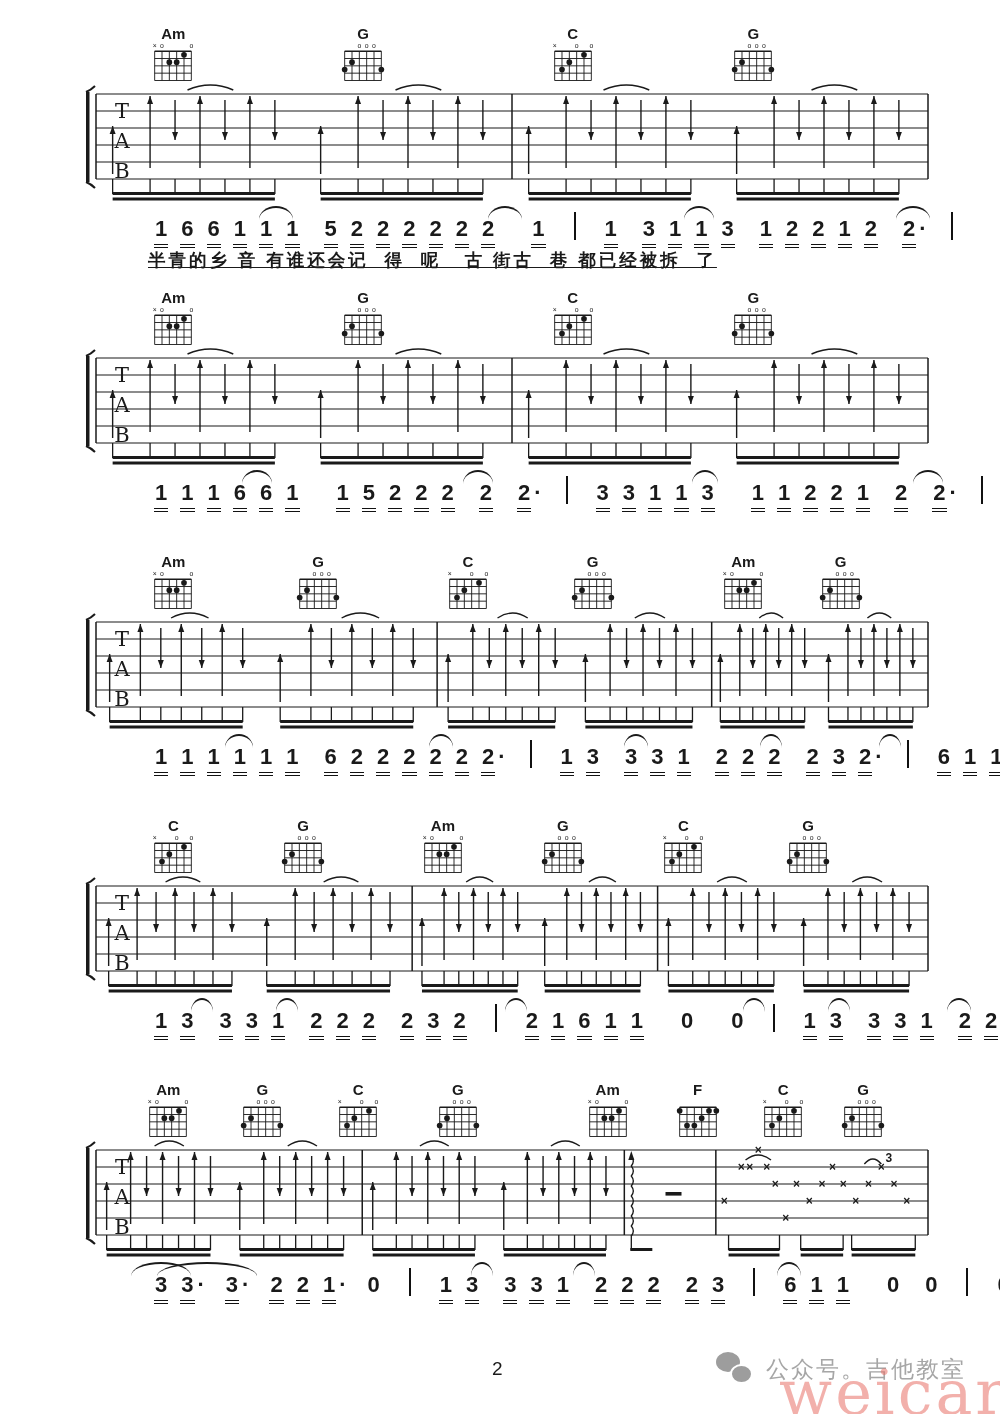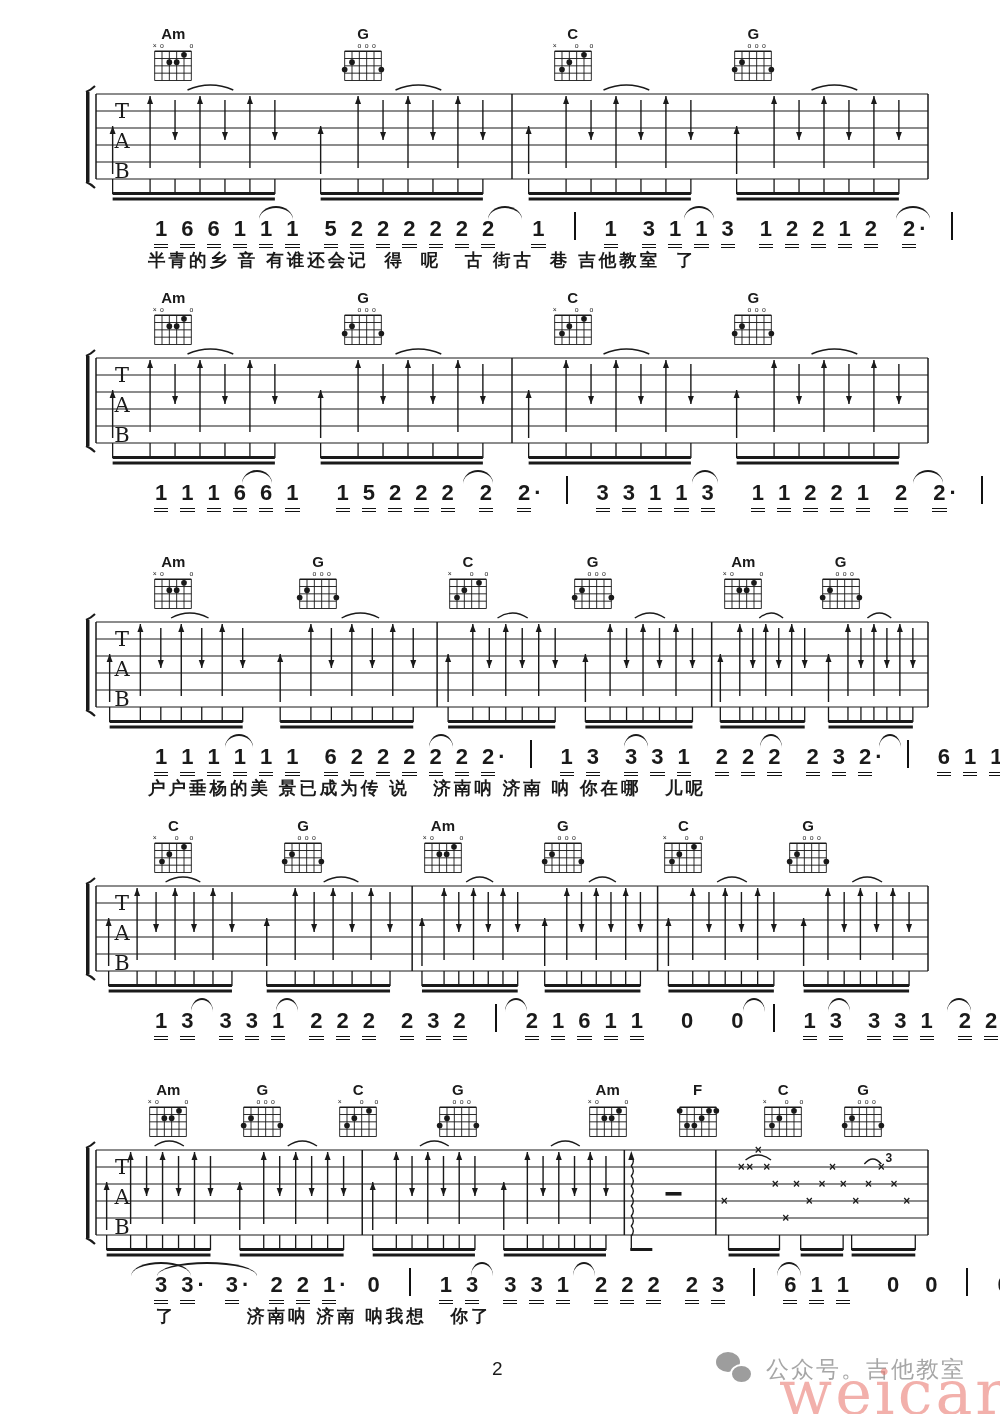--- a/index.html
+++ b/index.html
@@ -8,21 +8,21 @@
   #systems{position:absolute;top:26px;left:8px;width:1000px;}
   .system{position:relative;margin-bottom:6px;}
   .sys-inner{position:relative;margin-left:88px;width:832px;}
   
   .chords{position:relative;height:64px;}
   .chord{position:absolute;top:0;transform:translateX(-50%);text-align:center;line-height:1;}
   .chord-name{font-size:15px;font-weight:bold;margin-bottom:1px;font-family:"Liberation Sans",sans-serif;}
   
   .staff{overflow:visible;display:block;}
   
-  .melody{position:relative;margin-left:88px;width:850px;padding-left:52px;margin-top:4px;height:72px;}
+  .melody{position:relative;margin-left:88px;width:850px;padding-left:52px;margin-top:4px;height:72px;text-decoration:underline;}
   .arcs{position:absolute;top:-6px;left:52px;right:0;height:14px;}
   .arc{position:absolute;top:0;height:12px;border-top:2px solid #1a1a1a;border-radius:50% 50% 0 0/100% 100% 0 0;}
   .numbers{position:relative;white-space:nowrap;height:34px;}
   .n{display:inline-block;font-size:22px;font-weight:bold;margin:0 6px;padding:0 1px 2px 1px;
      font-family:"Liberation Sans",sans-serif;}
   .u{border-bottom:4px double #111;}
   .dot{display:inline-block;font-size:22px;font-weight:bold;margin:0 2px 0 -3px;}
   .bar{display:inline-block;width:0;border-left:2px solid #111;height:28px;margin:0 10px;vertical-align:-4px;}
   .sp{display:inline-block;width:12px;}
   .lyrics{font-size:17.5px;letter-spacing:3px;white-space:pre;margin-top:2px;font-weight:600;}
@@ -248,21 +248,21 @@
           </svg>
         </div>
         <div class="melody">
           <div class="arcs">
             <span class="arc" style="left: 13%; width: 34px;"></span>
             <span class="arc" style="left: 40%; width: 34px;"></span>
             <span class="arc" style="left: 63%; width: 30px;"></span>
             <span class="arc" style="left: 88%; width: 34px;"></span>
           </div>
           <div class="numbers"><span class="n u">1</span><span class="n u">6</span><span class="n u">6</span><span class="n u">1</span><span class="n u">1</span><span class="n u">1</span><span class="sp"></span><span class="n u">5</span><span class="n u">2</span><span class="n u">2</span><span class="n u">2</span><span class="n u">2</span><span class="n u">2</span><span class="n u">2</span><span class="sp"></span><span class="sp"></span><span class="n u">1</span><span class="sp"></span><span class="bar"></span><span class="sp"></span><span class="n u">1</span><span class="sp"></span><span class="n u">3</span><span class="n u">1</span><span class="n u">1</span><span class="n u">3</span><span class="sp"></span><span class="n u">1</span><span class="n u">2</span><span class="n u">2</span><span class="n u">1</span><span class="n u">2</span><span class="sp"></span><span class="n u">2</span><span class="dot">·</span><span class="sp"></span><span class="bar"></span></div>
-          <div class="lyrics">半青的乡 音 有谁还会记  得  呢   古 街古  巷 吉他教室  了</div>
+          <div class="lyrics">半青的乡 音 有谁还会记  得  呢   古 街古  巷 都已经被拆  了</div>
         </div>
       </div>
       <div class="system">
         <div class="sys-inner">
           <div class="chords">
             <div class="chord" style="left: 9.3%;">
               <div class="chord-name">Am</div>
               <svg width="46" height="44" viewBox="0 0 50 48" class="staff">
                 <line x1="5" y1="10" x2="5" y2="42" stroke="#1a1a1a" stroke-width="1"></line>
                 <line x1="13" y1="10" x2="13" y2="42" stroke="#1a1a1a" stroke-width="1"></line>
@@ -773,21 +773,20 @@
         </div>
         <div class="melody">
           <div class="arcs">
             <span class="arc" style="left: 9%; width: 28px;"></span>
             <span class="arc" style="left: 33%; width: 24px;"></span>
             <span class="arc" style="left: 56%; width: 24px;"></span>
             <span class="arc" style="left: 72%; width: 22px;"></span>
             <span class="arc" style="left: 86%; width: 22px;"></span>
           </div>
           <div class="numbers"><span class="n u">1</span><span class="n u">1</span><span class="n u">1</span><span class="n u">1</span><span class="n u">1</span><span class="n u">1</span><span class="sp"></span><span class="n u">6</span><span class="n u">2</span><span class="n u">2</span><span class="n u">2</span><span class="n u">2</span><span class="n u">2</span><span class="n u">2</span><span class="dot">·</span><span class="sp"></span><span class="bar"></span><span class="sp"></span><span class="n u">1</span><span class="n u">3</span><span class="sp"></span><span class="n u">3</span><span class="n u">3</span><span class="n u">1</span><span class="sp"></span><span class="n u">2</span><span class="n u">2</span><span class="n u">2</span><span class="sp"></span><span class="n u">2</span><span class="n u">3</span><span class="n u">2</span><span class="dot">·</span><span class="sp"></span><span class="bar"></span><span class="sp"></span><span class="n u">6</span><span class="n u">1</span><span class="n u">1</span><span class="sp"></span><span class="sp"></span><span class="sp"></span><span class="sp"></span><span class="sp"></span></div>
-          <div class="lyrics">户户垂杨的美 景已成为传 说   济南呐 济南 呐 你在哪   儿呢</div>
         </div>
       </div>
       <div class="system">
         <div class="sys-inner">
           <div class="chords">
             <div class="chord" style="left: 9.3%;">
               <div class="chord-name">C</div>
               <svg width="46" height="44" viewBox="0 0 50 48" class="staff">
                 <line x1="5" y1="10" x2="5" y2="42" stroke="#1a1a1a" stroke-width="1"></line>
                 <line x1="13" y1="10" x2="13" y2="42" stroke="#1a1a1a" stroke-width="1"></line>
@@ -1427,21 +1426,20 @@
         </div>
         <div class="melody">
           <div class="arcs">
             <span class="arc" style="left: -2%; width: 60px;"></span>
             <span class="arc" style="left: 1%; width: 100px;"></span>
             <span class="arc" style="left: 38%; width: 22px;"></span>
             <span class="arc" style="left: 50%; width: 22px;"></span>
             <span class="arc" style="left: 74%; width: 24px;"></span>
           </div>
           <div class="numbers"><span class="n u">3</span><span class="n u">3</span><span class="dot">·</span><span class="sp"></span><span class="n u">3</span><span class="dot">·</span><span class="sp"></span><span class="n u">2</span><span class="n u">2</span><span class="n u">1</span><span class="dot">·</span><span class="sp"></span><span class="n">0</span><span class="sp"></span><span class="bar"></span><span class="sp"></span><span class="n u">1</span><span class="n u">3</span><span class="sp"></span><span class="n u">3</span><span class="n u">3</span><span class="n u">1</span><span class="sp"></span><span class="n u">2</span><span class="n u">2</span><span class="n u">2</span><span class="sp"></span><span class="n u">2</span><span class="n u">3</span><span class="sp"></span><span class="bar"></span><span class="sp"></span><span class="n u">6</span><span class="n u">1</span><span class="n u">1</span><span class="sp"></span><span class="sp"></span><span class="n">0</span><span class="sp"></span><span class="n">0</span><span class="sp"></span><span class="bar"></span><span class="sp"></span><span class="n">0</span><span class="sp"></span><span class="sp"></span><span class="sp"></span><span class="sp"></span></div>
-          <div class="lyrics"> 了         济南呐 济南 呐我想   你了</div>
         </div>
       </div>
     </div>
 
   <div class="pageno">2</div>
 
   <div class="wechat">
     <span class="wx-icon">
         <span class="wx-b1"></span>
         <span class="wx-b2"></span>

